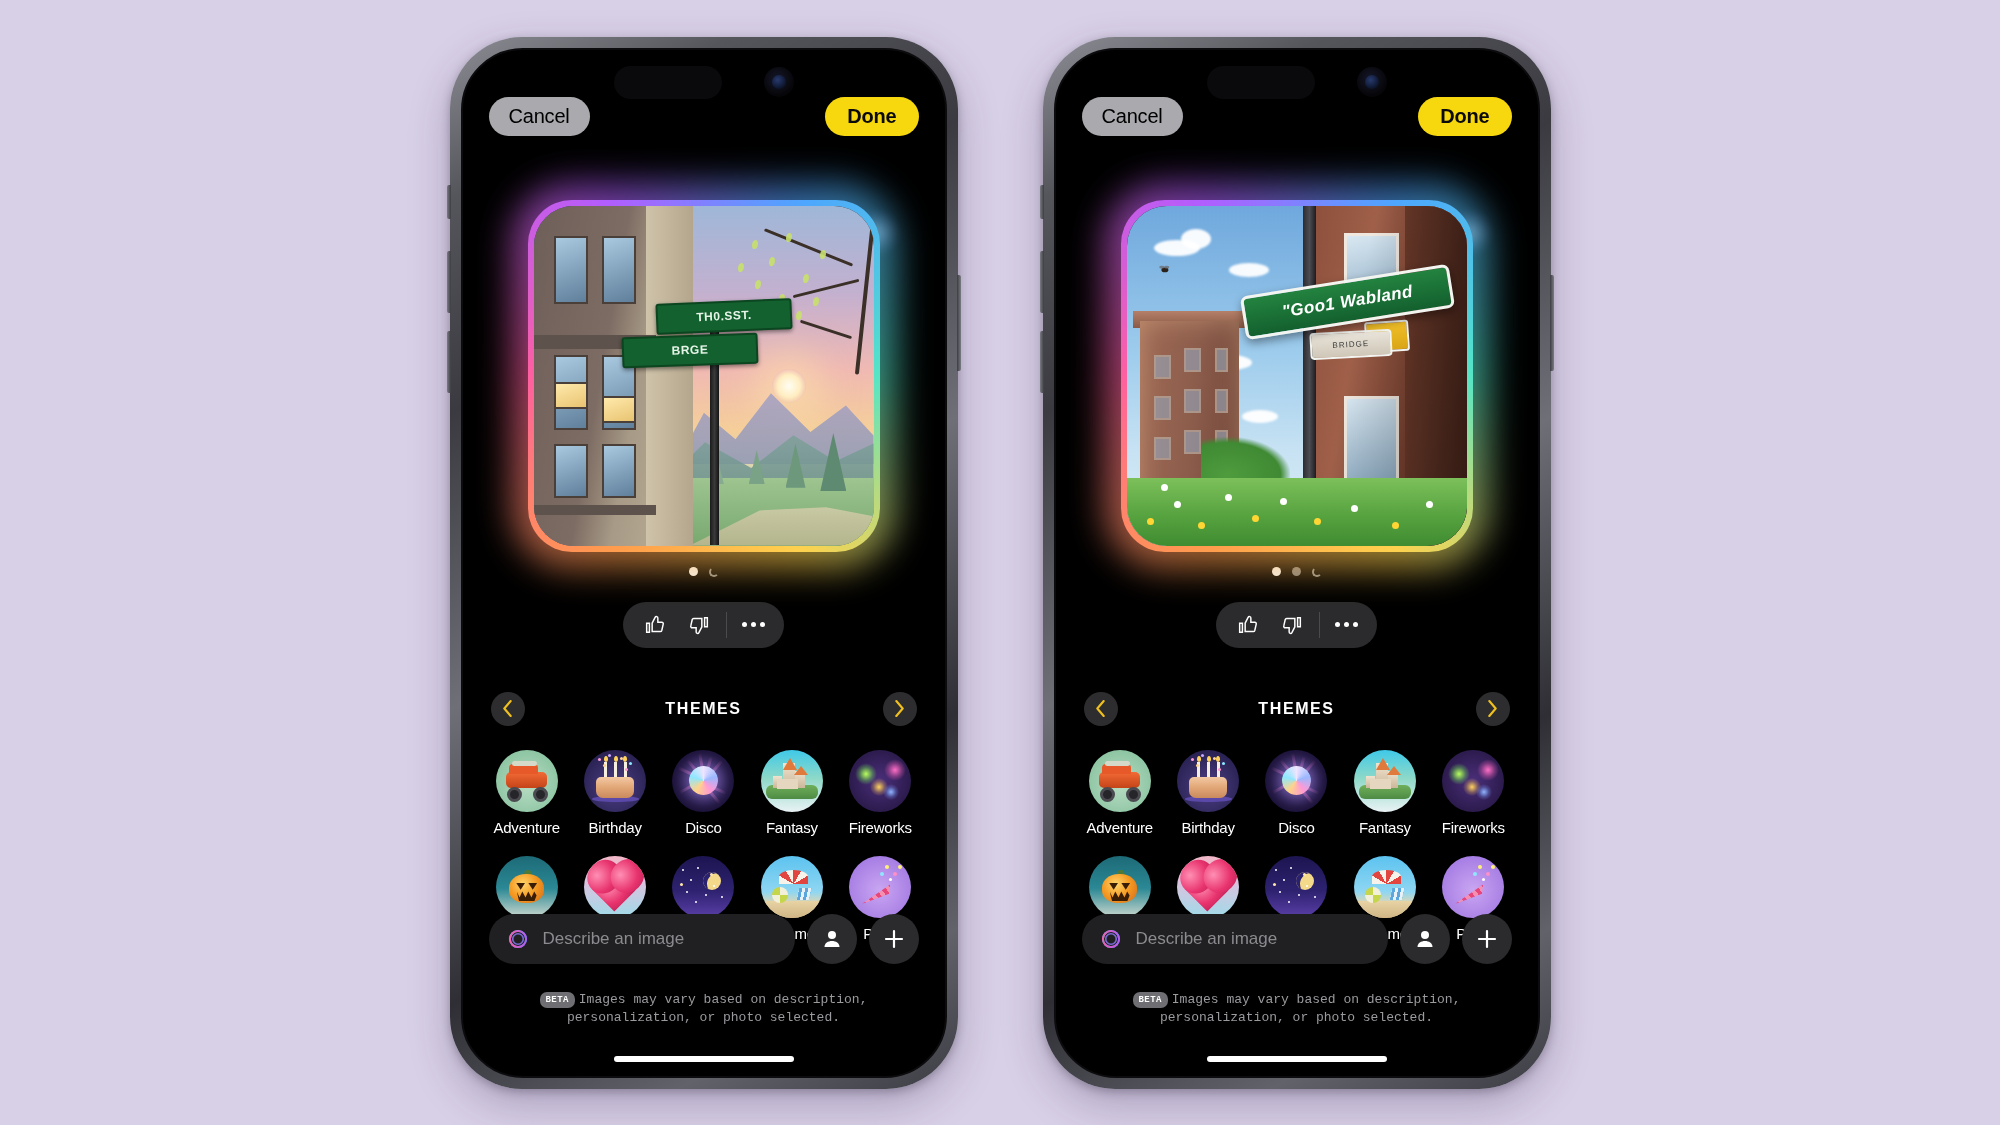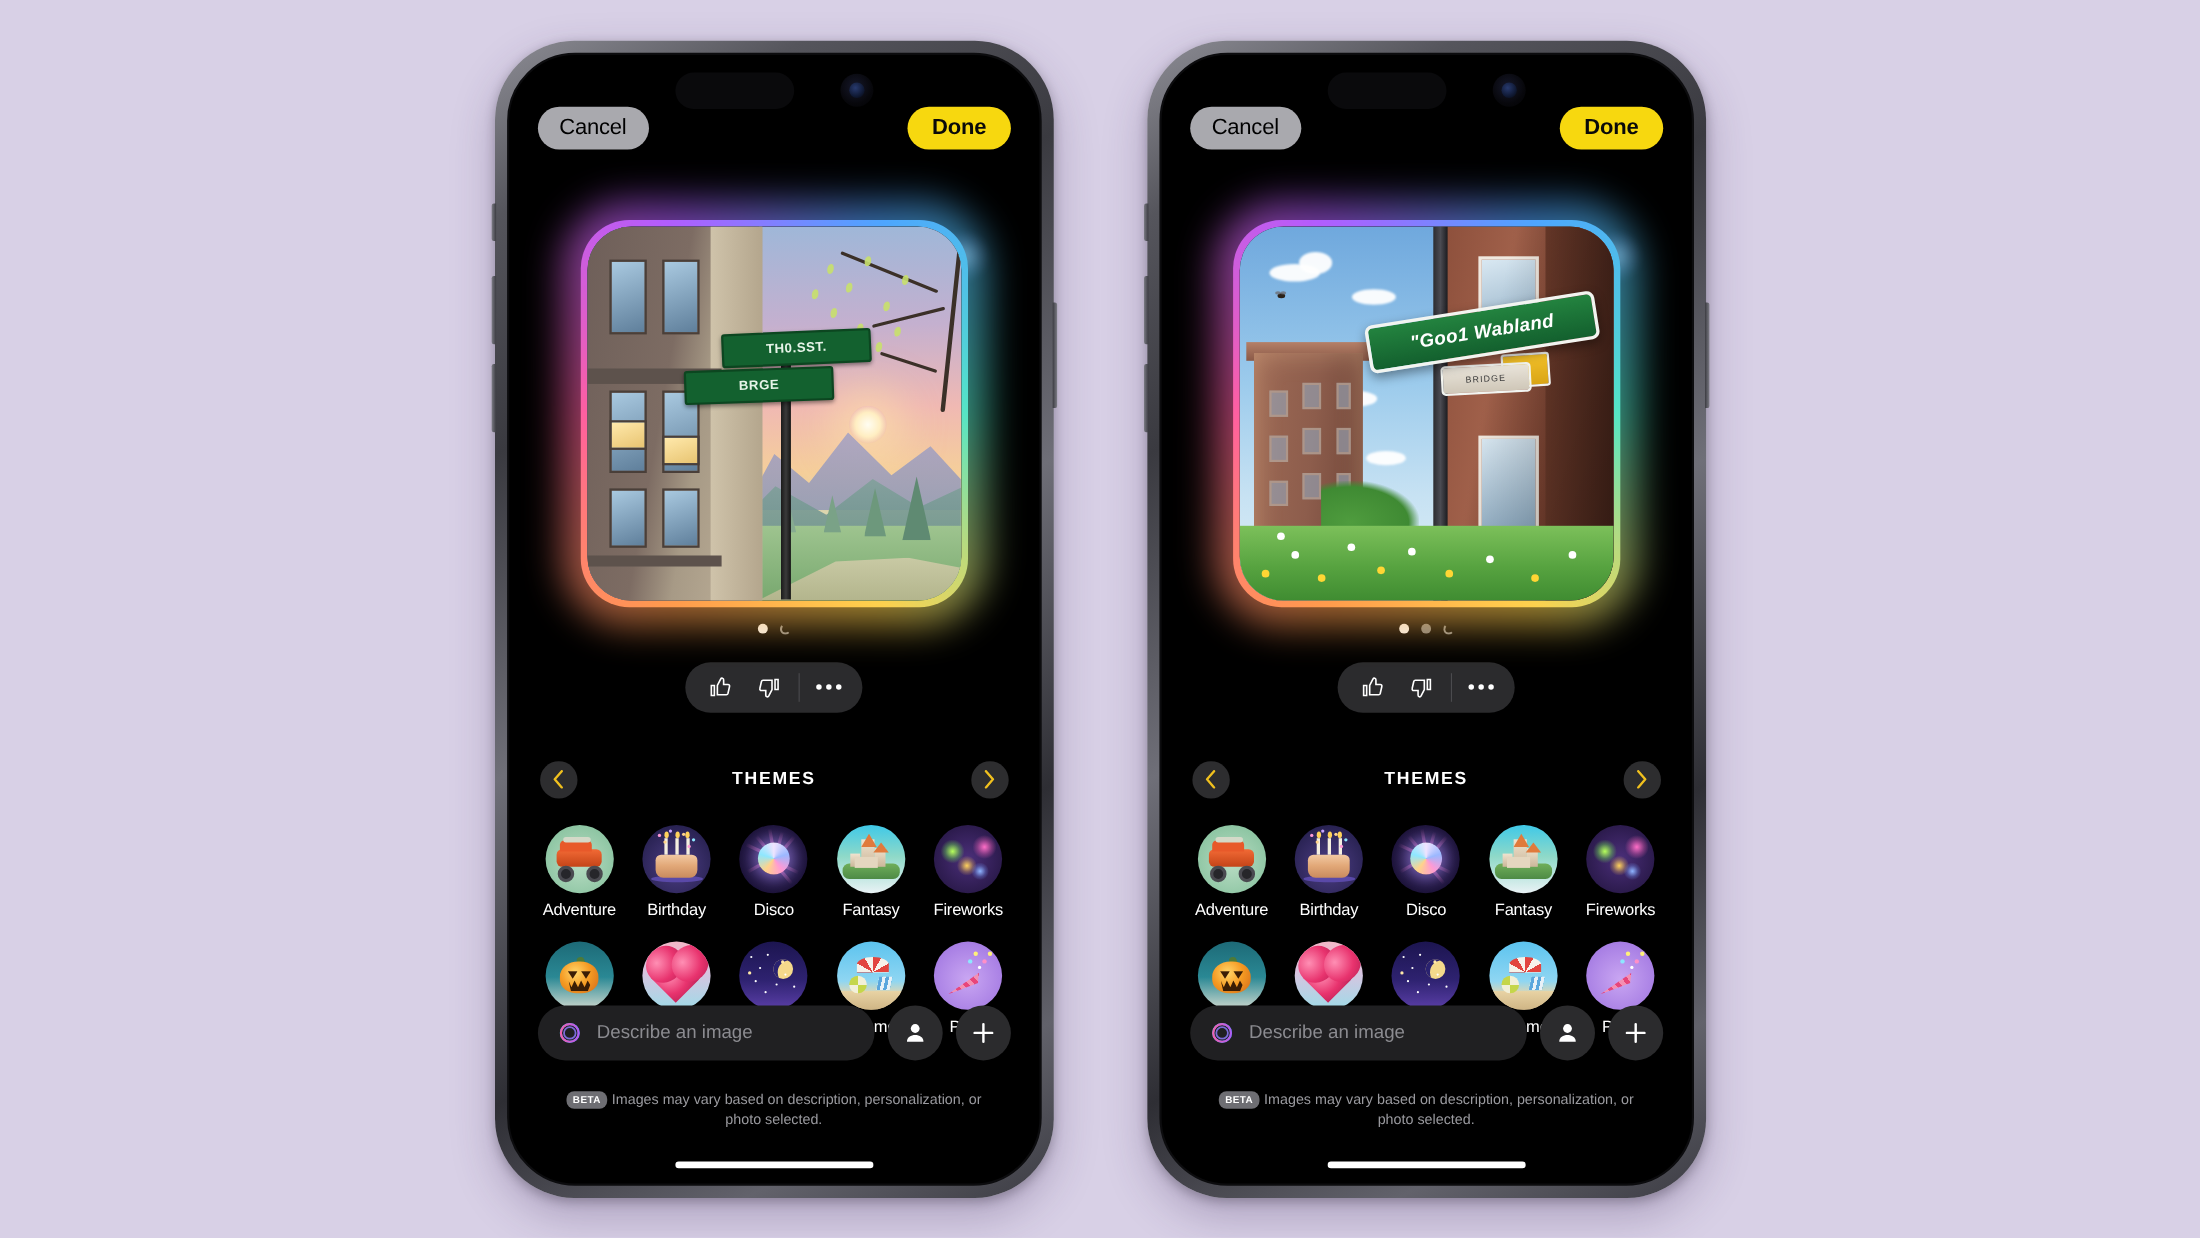--- a/index.html
+++ b/index.html
@@ -370,21 +370,21 @@
   }
   .prompt-input::placeholder { color:#8b8b90; }
   .circ-btn {
     width:50px; height:50px; border-radius:50%; background:#2b2b2d;
     border:none; cursor:pointer; display:flex; align-items:center; justify-content:center;
     flex:none;
   }
   .disclaimer {
     position:absolute; bottom: 48px; left:0; right:0;
     padding: 0 36px; text-align:center;
-    color:#9a9a9f; font-size:13px; line-height:1.42;
+    color:#9a9a9f; font-size:13px; line-height:1.42;font-family:Liberation Mono, monospace;
   }
   .beta {
     display:inline-block; background:#6e6e73; color:#fff;
     font-size:9px; font-weight:700; letter-spacing:.4px;
     padding: 2px 6px 2px; border-radius:7px;
     vertical-align: 1px; margin-right:4px;
   }
   .home-ind {
     position:absolute; bottom: 14px; left:50%; transform:translateX(-50%);
     width: 180px; height: 6px; border-radius:3px; background:#fff;

